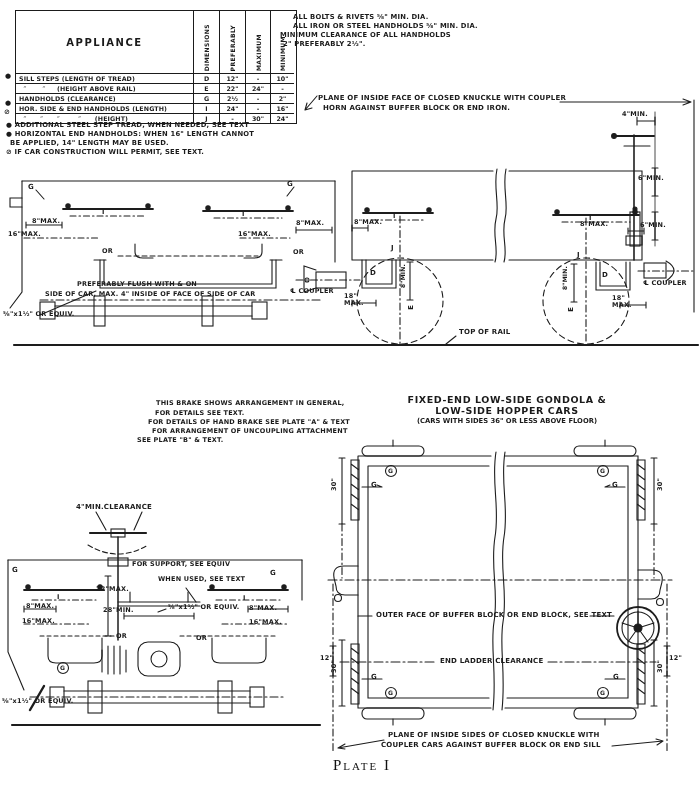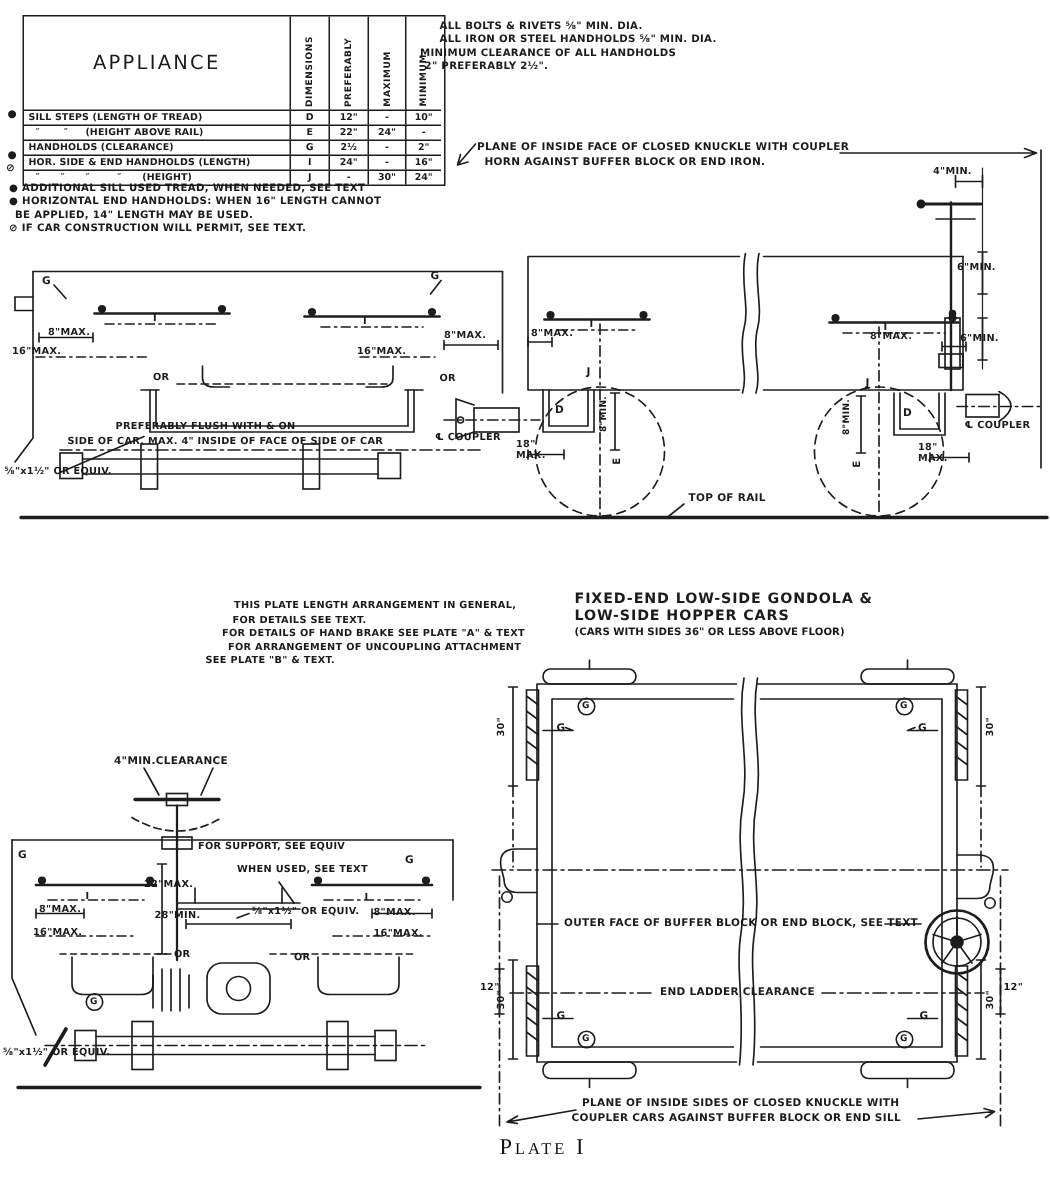--- a/index.html
+++ b/index.html
@@ -9,28 +9,28 @@
        white-space:nowrap;color:#1b1b1b;letter-spacing:.2px}
   .f6{font-size:6px}.f65{font-size:6.5px}.f68{font-size:6.8px}
   .wrap{white-space:normal;line-height:1.15}
   .v{writing-mode:vertical-rl;transform:rotate(180deg)}
   
   .tbl{position:absolute;left:15px;top:10px;width:280px;border:1.6px solid #1b1b1b;background:#fff}
   .trow{display:grid;grid-template-columns:177px 26px 26px 25px 24px}
   .thead{height:62px}
   .thead .tc{border-left:1px solid #1b1b1b;display:flex;align-items:flex-end;justify-content:center;padding-bottom:2px}
   .thead .tname{display:flex;align-items:center;justify-content:center;
-       font-weight:400;font-size:13px;letter-spacing:1.5px}
+       font-weight:700;font-size:10px;letter-spacing:1.5px}
   .thead .vh{writing-mode:vertical-rl;transform:rotate(180deg);font-weight:700;font-size:6px;letter-spacing:.4px}
   .tdata .tc,.tdata .tname{border-top:1px solid #1b1b1b;height:9px;line-height:9px;
        font-weight:700;font-size:6.3px;overflow:hidden}
   .tdata .tc{border-left:1px solid #1b1b1b;text-align:center}
   .tdata .tname{padding-left:3px;white-space:pre;letter-spacing:.1px}
   .marker{position:absolute;font-size:7px;font-weight:700}
-  .title-block{position:absolute;left:383px;top:394px;width:248px;text-align:left}
+  .title-block{position:absolute;left:383px;top:394px;width:248px;text-align:center}
   .title-block .t1{font-size:9.5px;font-weight:700;letter-spacing:.6px}
   .title-block .t3{font-size:6.8px;font-weight:700;margin-top:1px}
   .caption{position:absolute;left:322px;top:757px;width:80px;text-align:center;
        font-family:"Liberation Serif",serif;font-variant:small-caps;
        font-size:15px;letter-spacing:2px;font-weight:500;color:#111}
   svg{position:absolute;left:0;top:0}
 </style>
 </head>
 <body>
 
@@ -281,21 +281,21 @@
   <div class="lbl f68" style="left:283px;top:40px">2" PREFERABLY 2½".</div>
 </div>
 
 <div>
   <div class="lbl" style="left:318px;top:94px">PLANE OF INSIDE FACE OF CLOSED KNUCKLE WITH COUPLER</div>
   <div class="lbl" style="left:323px;top:104px">HORN AGAINST BUFFER BLOCK OR END IRON.</div>
   <div class="lbl f65" style="left:622px;top:111px">4"MIN.</div>
 </div>
 
 <div>
-  <div class="lbl f68" style="left:6px;top:121px">● ADDITIONAL SILL USED TREAD, WHEN NEEDED, SEE TEXT</div>
+  <div class="lbl f68" style="left:6px;top:121px">● ADDITIONAL STEEL STEP TREAD, WHEN NEEDED, SEE TEXT</div>
   <div class="lbl f68" style="left:6px;top:130px">● HORIZONTAL END HANDHOLDS: WHEN 16" LENGTH CANNOT</div>
   <div class="lbl f68" style="left:10px;top:139px">BE APPLIED, 14" LENGTH MAY BE USED.</div>
   <div class="lbl f68" style="left:6px;top:148px">⊘ IF CAR CONSTRUCTION WILL PERMIT, SEE TEXT.</div>
 </div>
 
 <div>
   <div class="lbl" style="left:28px;top:183px">G</div>
   <div class="lbl" style="left:287px;top:180px">G</div>
   <div class="lbl f65" style="left:102px;top:209px">I</div>
   <div class="lbl f65" style="left:242px;top:211px">I</div>
@@ -326,21 +326,21 @@
   <div class="lbl f65 wrap" style="left:344px;top:293px;width:22px">18" MAX.</div>
   <div class="lbl f65 wrap" style="left:612px;top:295px;width:22px">18" MAX.</div>
   <div class="lbl f68 v" style="left:407px;top:305px">E</div>
   <div class="lbl f68 v" style="left:567px;top:307px">E</div>
   <div class="lbl" style="left:459px;top:328px">TOP OF RAIL</div>
   <div class="lbl f65" style="left:290px;top:288px">℄ COUPLER</div>
   <div class="lbl f65" style="left:643px;top:280px">℄ COUPLER</div>
 </div>
 
 <div>
-  <div class="lbl f65" style="left:156px;top:400px">THIS PLATE LENGTH ARRANGEMENT IN GENERAL,</div>
+  <div class="lbl f65" style="left:156px;top:400px">THIS BRAKE SHOWS ARRANGEMENT IN GENERAL,</div>
   <div class="lbl f65" style="left:155px;top:410px">FOR DETAILS SEE TEXT.</div>
   <div class="lbl f65" style="left:148px;top:419px">FOR DETAILS OF HAND BRAKE SEE PLATE "A" &amp; TEXT</div>
   <div class="lbl f65" style="left:152px;top:428px">FOR ARRANGEMENT OF UNCOUPLING ATTACHMENT</div>
   <div class="lbl f65" style="left:137px;top:437px">SEE PLATE "B" &amp; TEXT.</div>
 </div>
 
 <div class="title-block">
   <div class="t1">FIXED-END LOW-SIDE GONDOLA &amp;</div>
   <div class="t1">LOW-SIDE HOPPER CARS</div>
   <div class="t3">(CARS WITH SIDES 36" OR LESS ABOVE FLOOR)</div>

